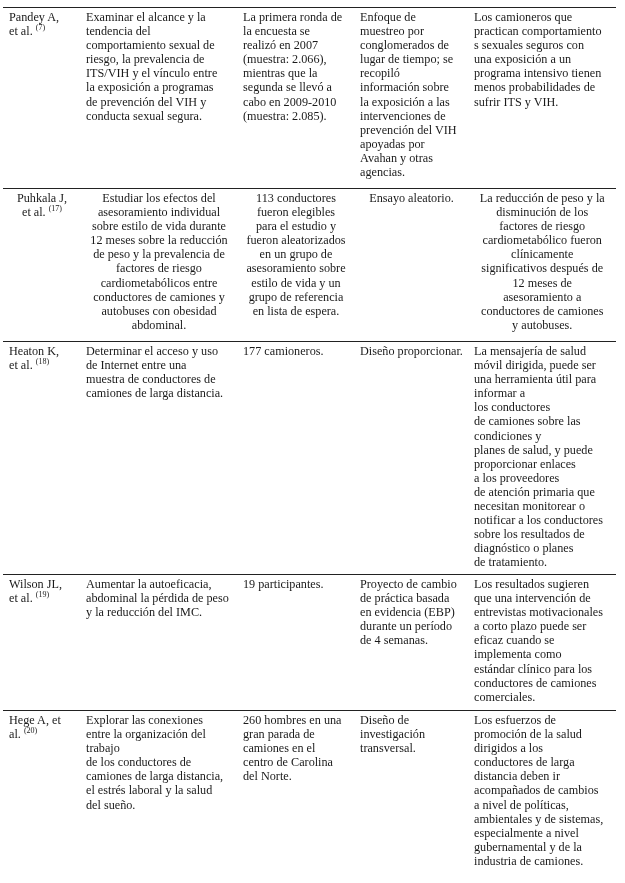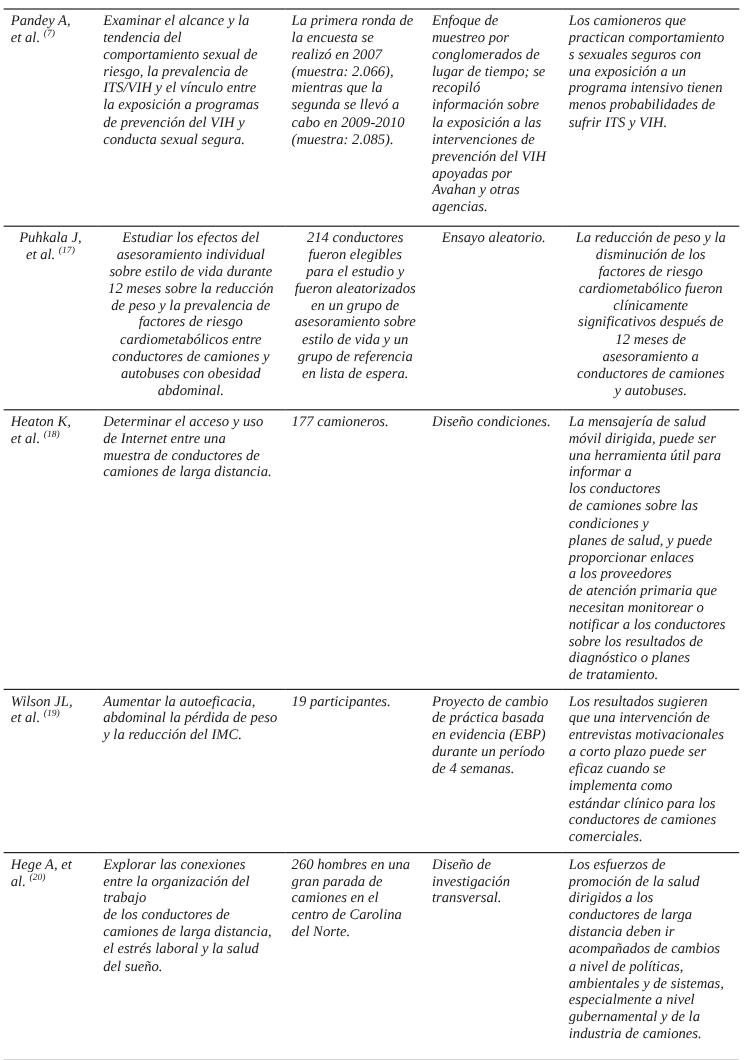--- a/index.html
+++ b/index.html
@@ -26,21 +26,20 @@
       line-height: 14.1px;
     }
     table.lit td {
       vertical-align: top;
       padding: 2px 5px 4px 5px;
       border-top: 1.5px solid #222;
       border-bottom: 1.5px solid #222;
       border-left: 1px solid transparent;
       word-wrap: break-word;
       white-space: pre-line;
-      font-style: italic;
     }
     table.lit tr:last-child td {
       border-bottom: 1.5px solid #222;
     }
     col.c1 { width: 77px; }
     col.c2 { width: 157px; }
     col.c3 { width: 117px; }
     col.c4 { width: 114px; }
     col.c5 { width: 147px; }
     sup {
@@ -111,21 +110,21 @@
       <td>Estudiar los efectos del
 asesoramiento individual
 sobre estilo de vida durante
 12 meses sobre la reducción
 de peso y la prevalencia de
 factores de riesgo
 cardiometabólicos entre
 conductores de camiones y
 autobuses con obesidad
 abdominal.</td>
-      <td>214 conductores
+      <td>113 conductores
 fueron elegibles
 para el estudio y
 fueron aleatorizados
 en un grupo de
 asesoramiento sobre
 estilo de vida y un
 grupo de referencia
 en lista de espera.</td>
       <td>Ensayo aleatorio.</td>
       <td>La reducción de peso y la
@@ -140,21 +139,21 @@
 y autobuses.</td>
     </tr>
     <tr class="r3">
       <td><span>Heaton K,
 et al.</span> <sup>(18)</sup></td>
       <td>Determinar el acceso y uso
 de Internet entre una
 muestra de conductores de
 camiones de larga distancia.</td>
       <td>177 camioneros.</td>
-      <td>Diseño condiciones.</td>
+      <td>Diseño proporcionar.</td>
       <td>La mensajería de salud
 móvil dirigida, puede ser
 una herramienta útil para
 informar a
 los conductores
 de camiones sobre las
 condiciones y
 planes de salud, y puede
 proporcionar enlaces
 a los proveedores

